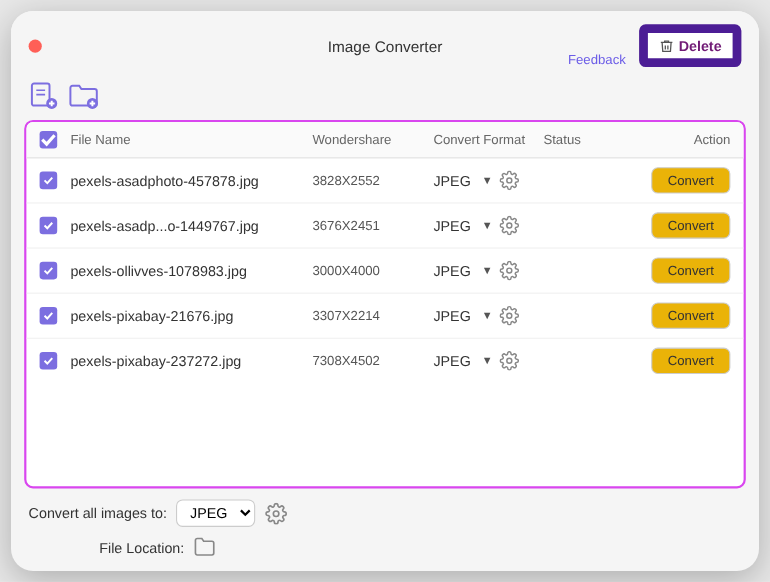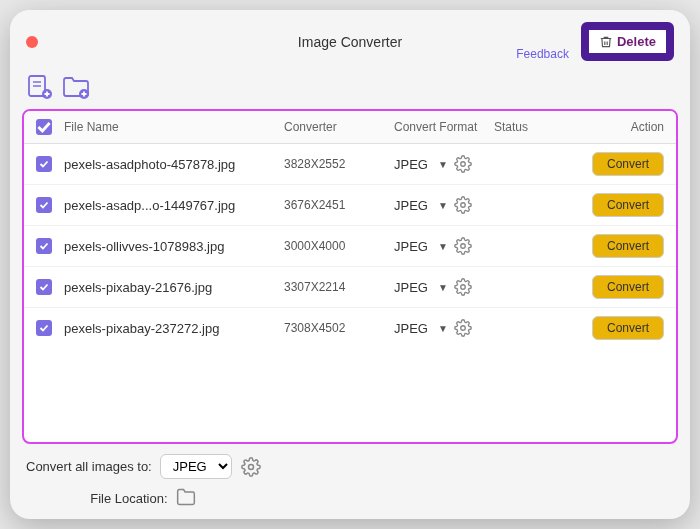--- a/index.html
+++ b/index.html
@@ -307,21 +307,21 @@
   <div class="content">
     <div class="table-header">
       <div class="col-check">
         <div class="header-checkbox">
           <svg viewBox="0 0 10 10" fill="none">
             <polyline points="1.5,5 4,7.5 8.5,2.5" stroke="white" stroke-width="1.8"></polyline>
           </svg>
         </div>
       </div>
       <div class="col-filename">File Name</div>
-      <div class="col-resolution">Converter</div>
+      <div class="col-resolution">Wondershare</div>
       <div class="col-format">Convert Format</div>
       <div class="col-status">Status</div>
       <div class="col-action">Action</div>
     </div>
 
     <div id="table-body">
         <div class="table-row">
     <div class="col-check">
       <div class="checkbox">
         <svg viewBox="0 0 10 10" fill="none">

